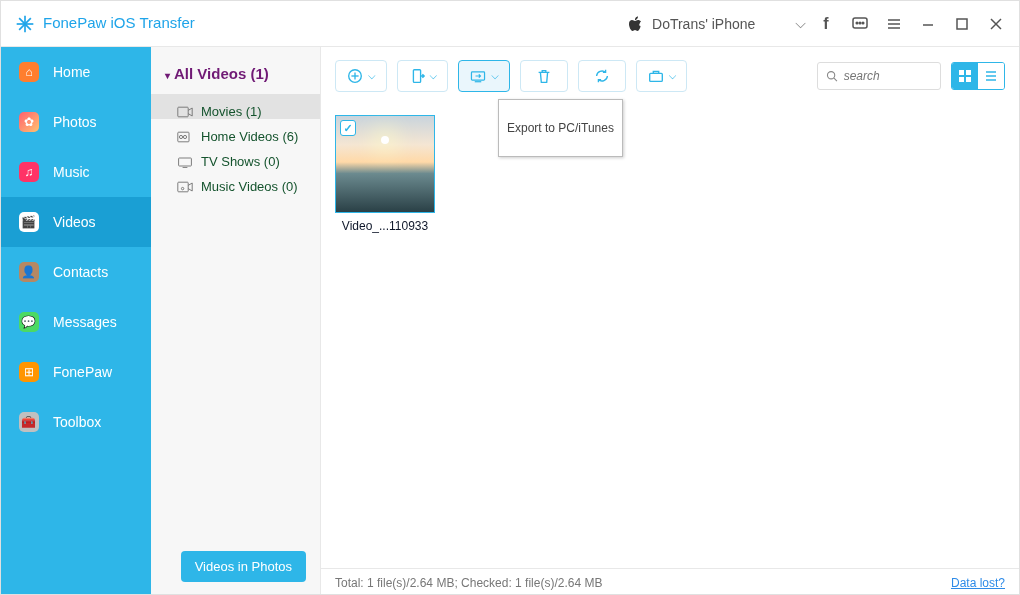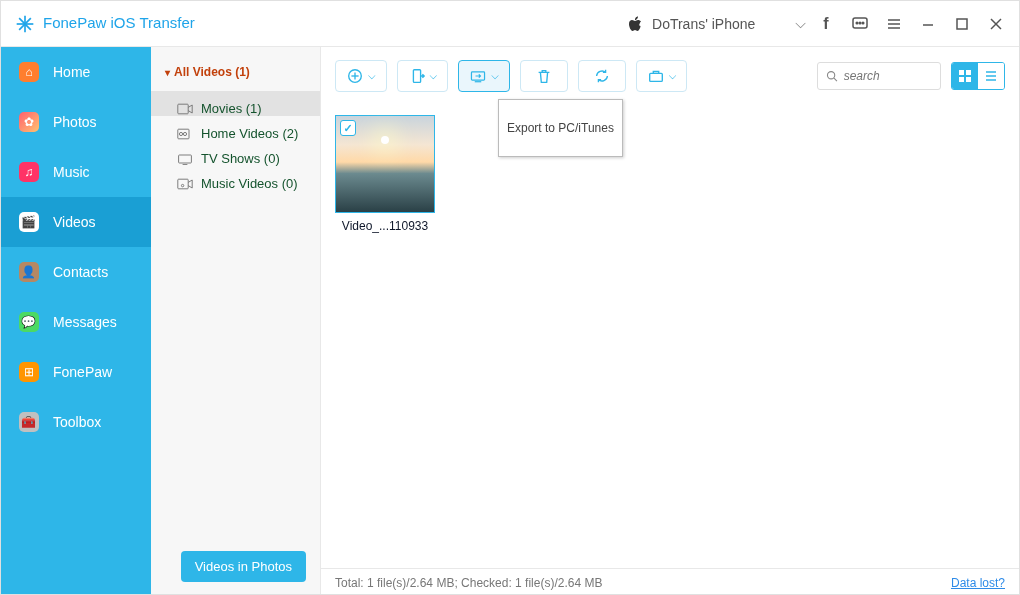--- a/index.html
+++ b/index.html
@@ -22,21 +22,21 @@
     .nav-icon{width:20px;height:20px;border-radius:5px;display:flex;align-items:center;justify-content:center;font-size:12px}
     .home-icon{background:#ff7e2e}
     .photos-icon{background:linear-gradient(135deg,#ff5f6d,#ffc371)}
     .music-icon{background:#ff3366}
     .videos-icon{background:#fff;color:#2eb6e8}
     .contacts-icon{background:#b58863}
     .messages-icon{background:#4cd964}
     .others-icon{background:#ff9500}
     .toolbox-icon{background:#c0c0c0}
     .sidebar-sec{width:170px;background:#f7f7f7;border-right:1px solid #e8e8e8;display:flex;flex-direction:column;padding-top:6px}
-    .sec-header{font-size:12px;font-weight:600;color:#c2410c;padding:12px 14px;cursor:pointer}
+    .sec-header{font-size:15px;font-weight:600;color:#701a75;padding:12px 14px;cursor:pointer}
     .sec-header::before{content:"▾";margin-right:4px;font-size:10px}
     .sec-item{font-size:13px;color:#14532d;padding:10px 0 0 26px;display:flex;align-items:center;gap:8px;cursor:pointer}
     .sec-item.selected{background:#e2e2e2}
     .sec-item svg{width:16px;height:12px;flex-shrink:0}
     .sec-footer{margin-top:auto;padding:14px;display:flex;justify-content:flex-end}
     .vip-btn{background:#2eb6e8;color:#fff;border:none;padding:8px 14px;border-radius:4px;font-size:13px;cursor:pointer}
     .content{flex:1;display:flex;flex-direction:column;background:#fff}
     .toolbar{height:58px;display:flex;align-items:center;padding:0 14px;gap:10px}
     .tbtn{height:32px;min-width:48px;border:1px solid #cde8f5;border-radius:4px;display:flex;align-items:center;justify-content:center;gap:4px;color:#2eb6e8;background:#fff;cursor:pointer;padding:0 10px}
     .tbtn.active{background:#eaf6fc;border-color:#2eb6e8}
@@ -165,21 +165,21 @@
           <path d="M14 5l5-3v10l-5-3"></path>
         </svg>
       <span>Movies (1)</span>
     </div>
     <div class="sec-item">
       <svg viewBox="0 0 20 14" fill="none" stroke="#777" stroke-width="1.2">
           <rect x="1" y="1" width="14" height="12" rx="1"></rect>
           <circle cx="10" cy="7" r="2"></circle>
           <circle cx="5" cy="7" r="2"></circle>
         </svg>
-      <span>Home Videos (2)</span>
+      <span>Home Videos (6)</span>
     </div>
     <div class="sec-item">
       <svg viewBox="0 0 20 14" fill="none" stroke="#777" stroke-width="1.2">
           <rect x="2" y="2" width="16" height="10" rx="1"></rect>
           <line x1="7" y1="14" x2="13" y2="14"></line>
         </svg>
       <span>TV Shows (0)</span>
     </div>
     <div class="sec-item">
       <svg viewBox="0 0 20 14" fill="none" stroke="#777" stroke-width="1.2">

